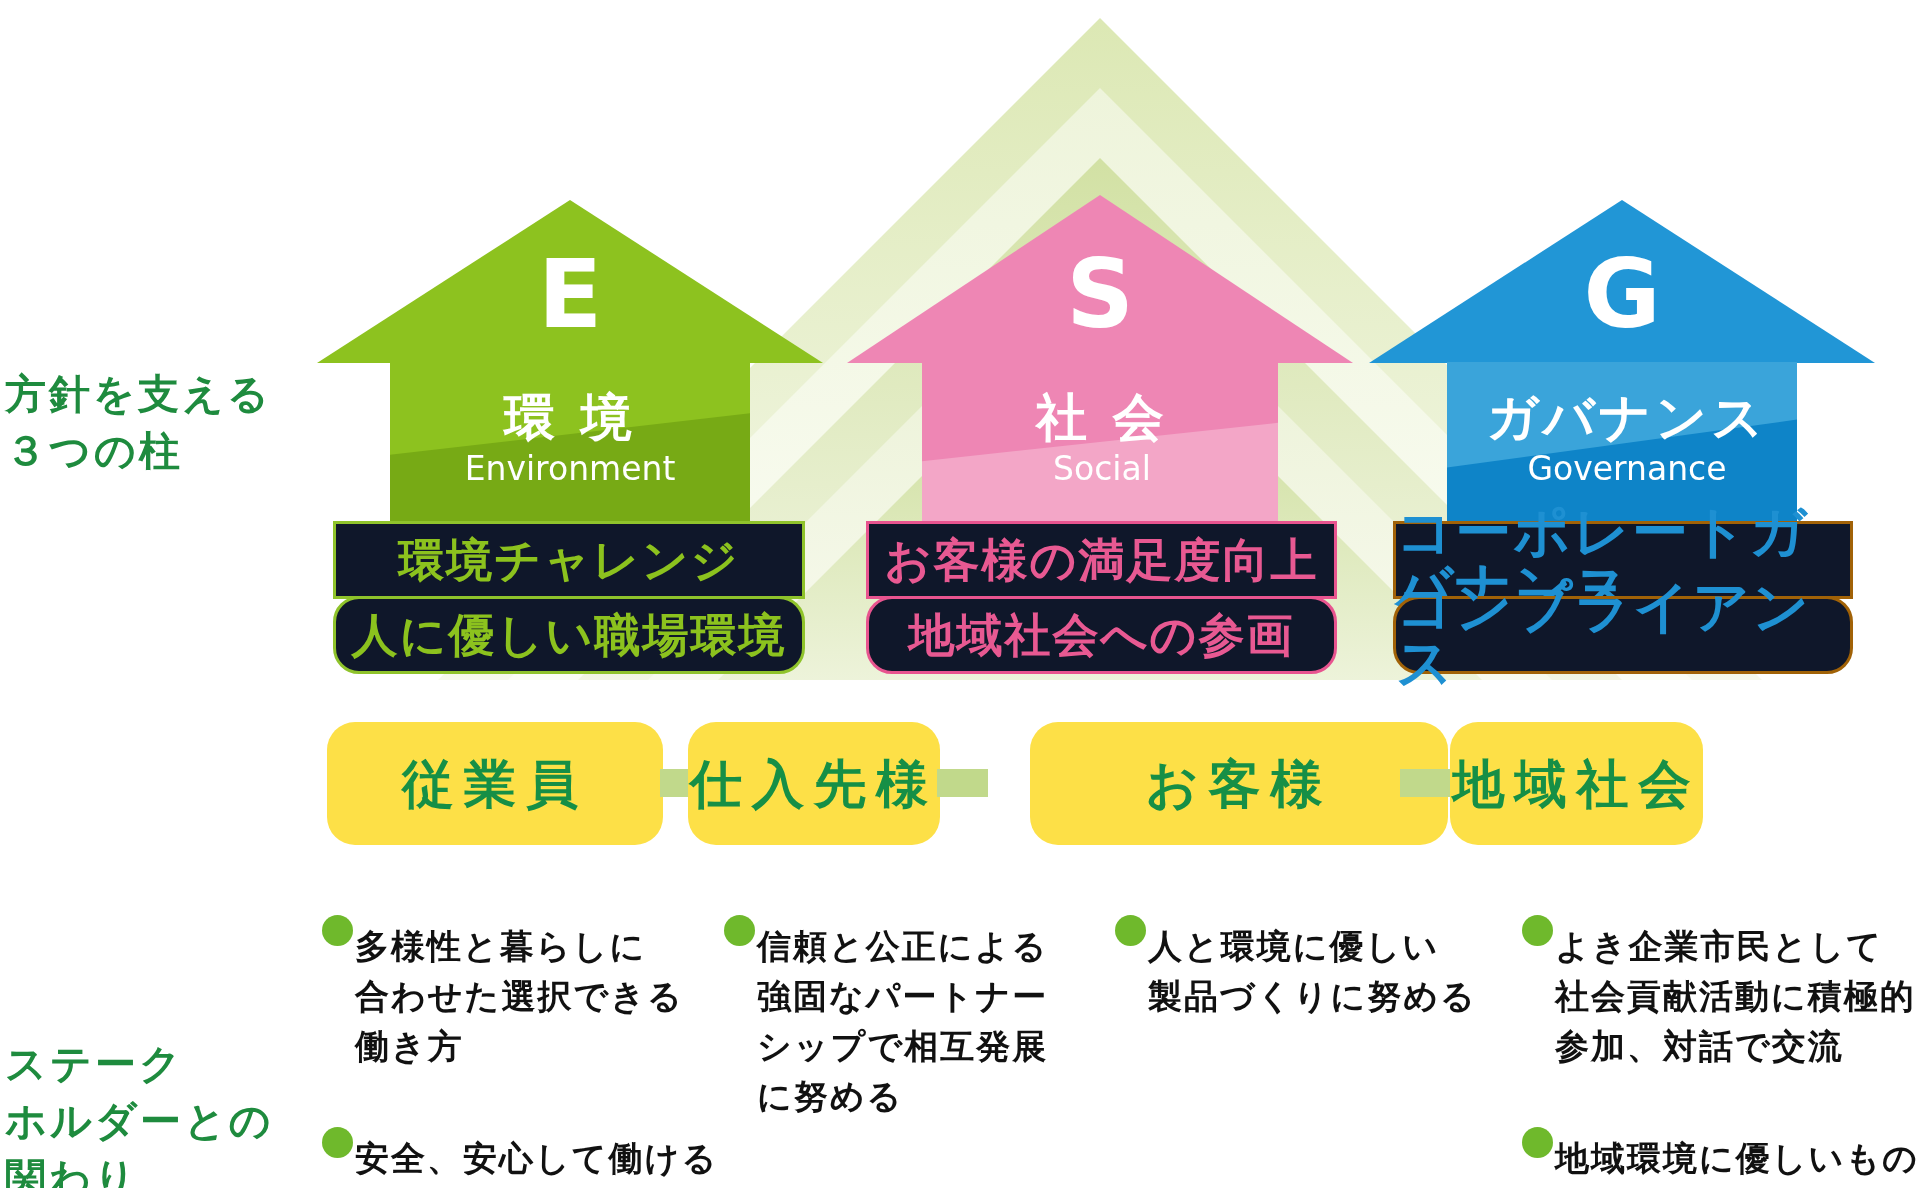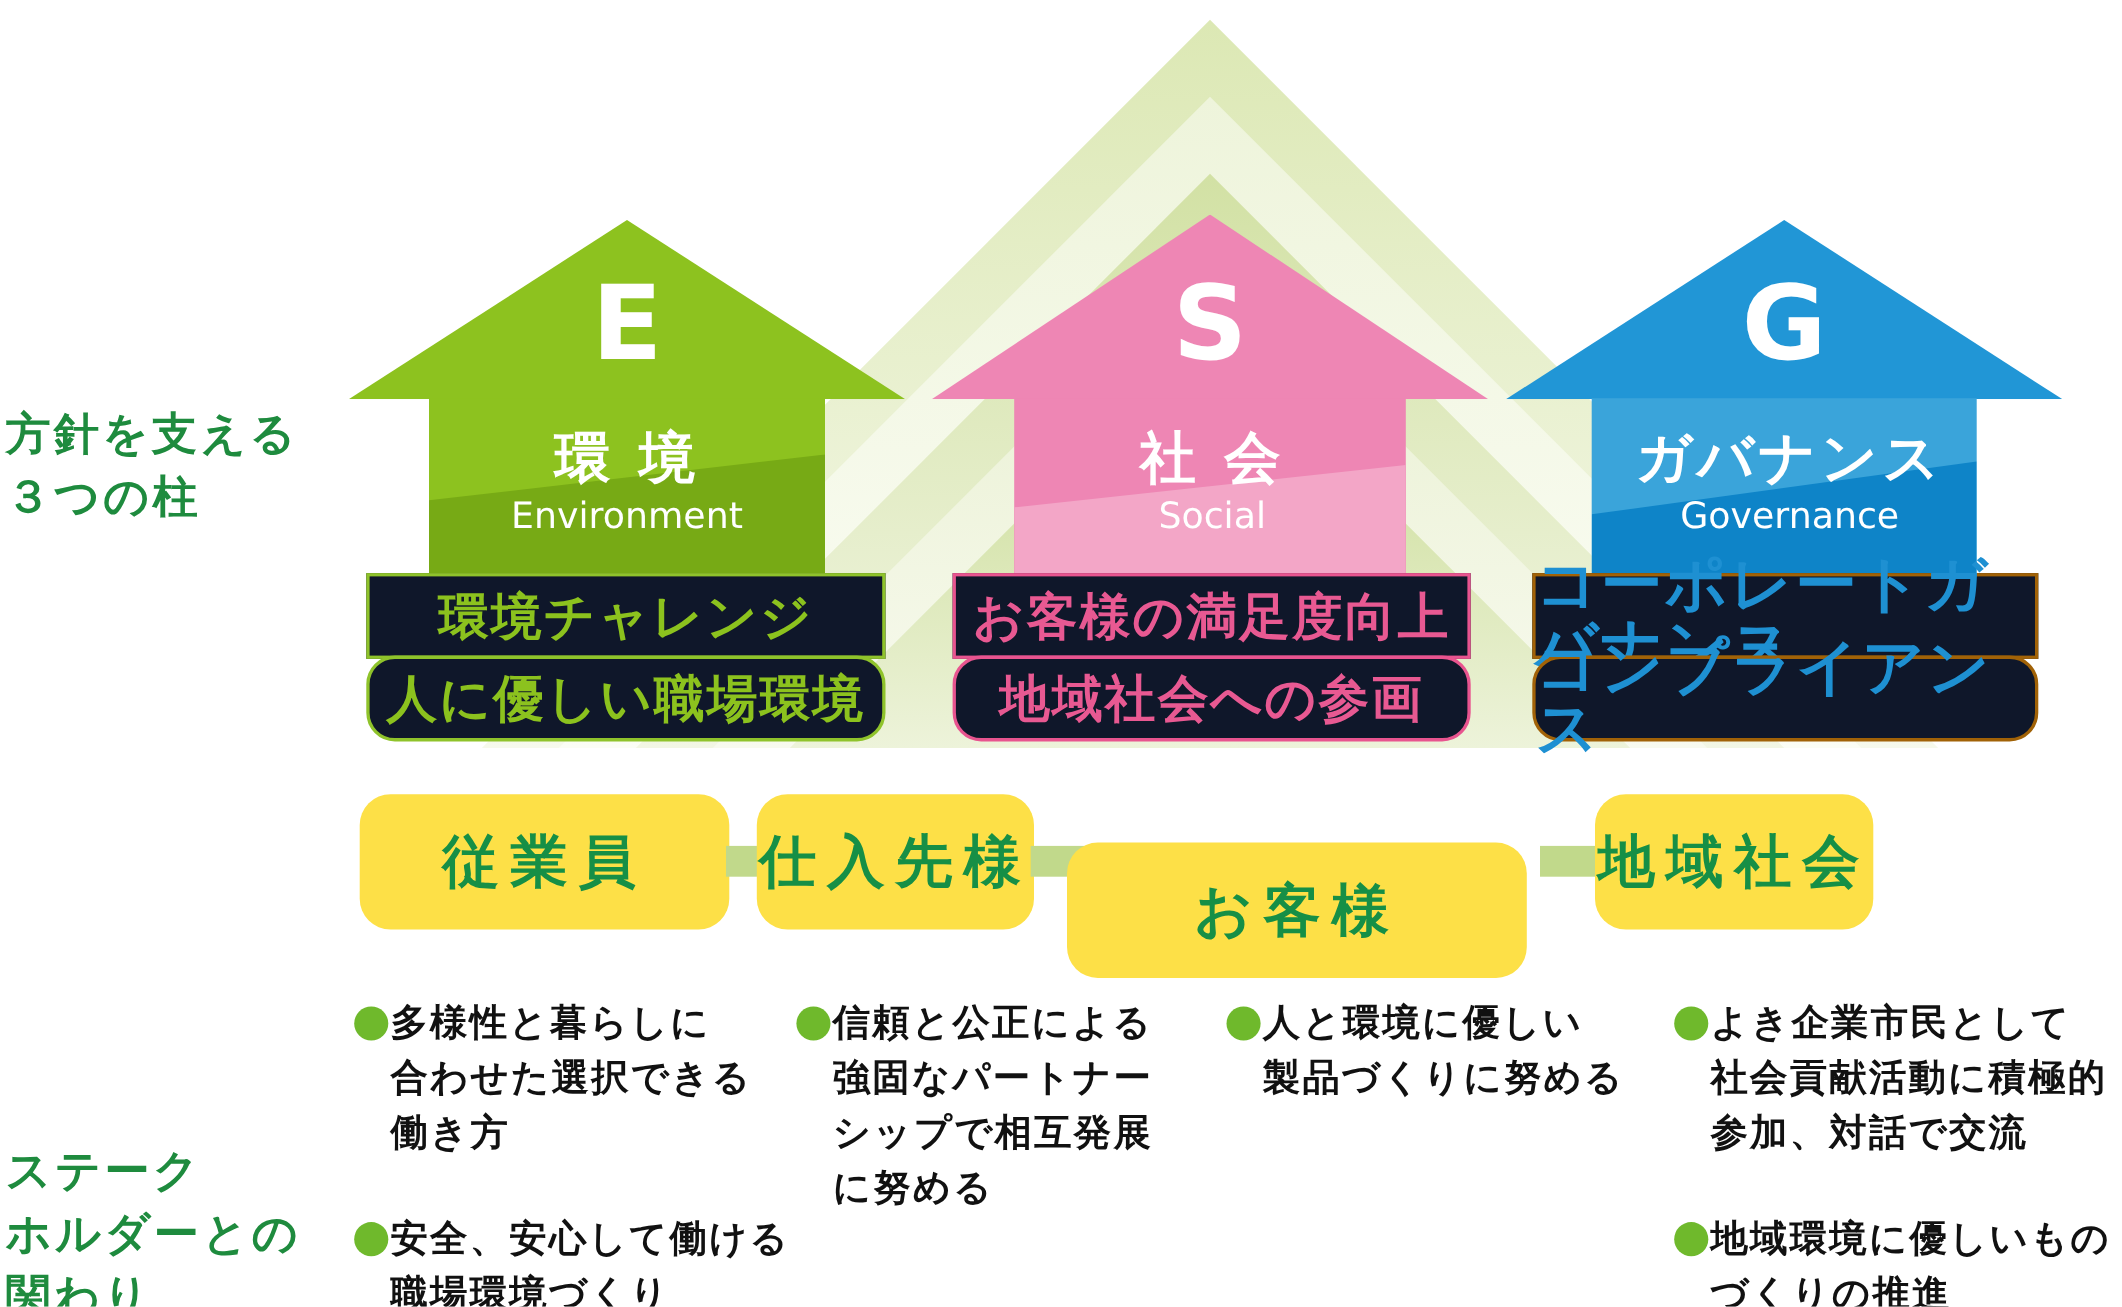--- a/index.html
+++ b/index.html
@@ -51,36 +51,36 @@
   .ibox.g{left:333px;width:466px;border:3px solid #8fc32b;color:#8cc21e;}
   .ibox.p{left:866px;width:465px;border:3px solid #e8548f;color:#e85992;}
   .ibox.b{left:1393px;width:454px;border:3px solid #a16207;color:#1e90d2;font-size:56px;}
 
   
   .stake{position:absolute;top:722px;height:123px;background:#fde047;border-radius:28px;
          display:flex;align-items:center;justify-content:center;color:#168f46;
          font-size:52px;font-weight:700;letter-spacing:10px;line-height:1;}
   .stake.s1{left:327px;width:336px;}
   .stake.s2{left:688px;width:252px;}
-  .stake.s3{left:970px;width:418px;margin-top:44px;}
+  .stake.s3{left:1030px;width:418px;}
   .stake.s4{left:1450px;width:253px;}
   .conn{position:absolute;top:769px;height:28px;background:#c1d98b;}
   .conn.c1{left:660px;width:31px;}
   .conn.c2{left:937px;width:51px;}
   .conn.c3{left:1400px;width:53px;}
 
   
   .bcol{position:absolute;top:905px;width:420px;}
   .bcol.b1{left:322px;} .bcol.b2{left:724px;} .bcol.b3{left:1115px;} .bcol.b4{left:1522px;}
   .bullet{display:flex;align-items:flex-start;}
   .bullet + .bullet{margin-top:46px;}
   .b-dot{flex:0 0 auto;width:31px;height:31px;border-radius:50%;background:#6fb92c;
          margin-top:10px;margin-right:2px;}
   .b-text{color:#111111;font-weight:700;font-size:34px;line-height:50px;
-          letter-spacing:2px;white-space:pre-line;}
+          letter-spacing:2px;white-space:pre-line;margin-top:16px;}
 </style>
 </head>
 <body>
 
 <div class="canvas">
 
   <svg class="bg-chevrons" viewBox="0 0 1929 1188">
     <defs>
       <linearGradient id="gb1" gradientUnits="userSpaceOnUse" x1="0" y1="18" x2="0" y2="680">
         <stop offset="0" stop-color="#dce8b4"></stop>

